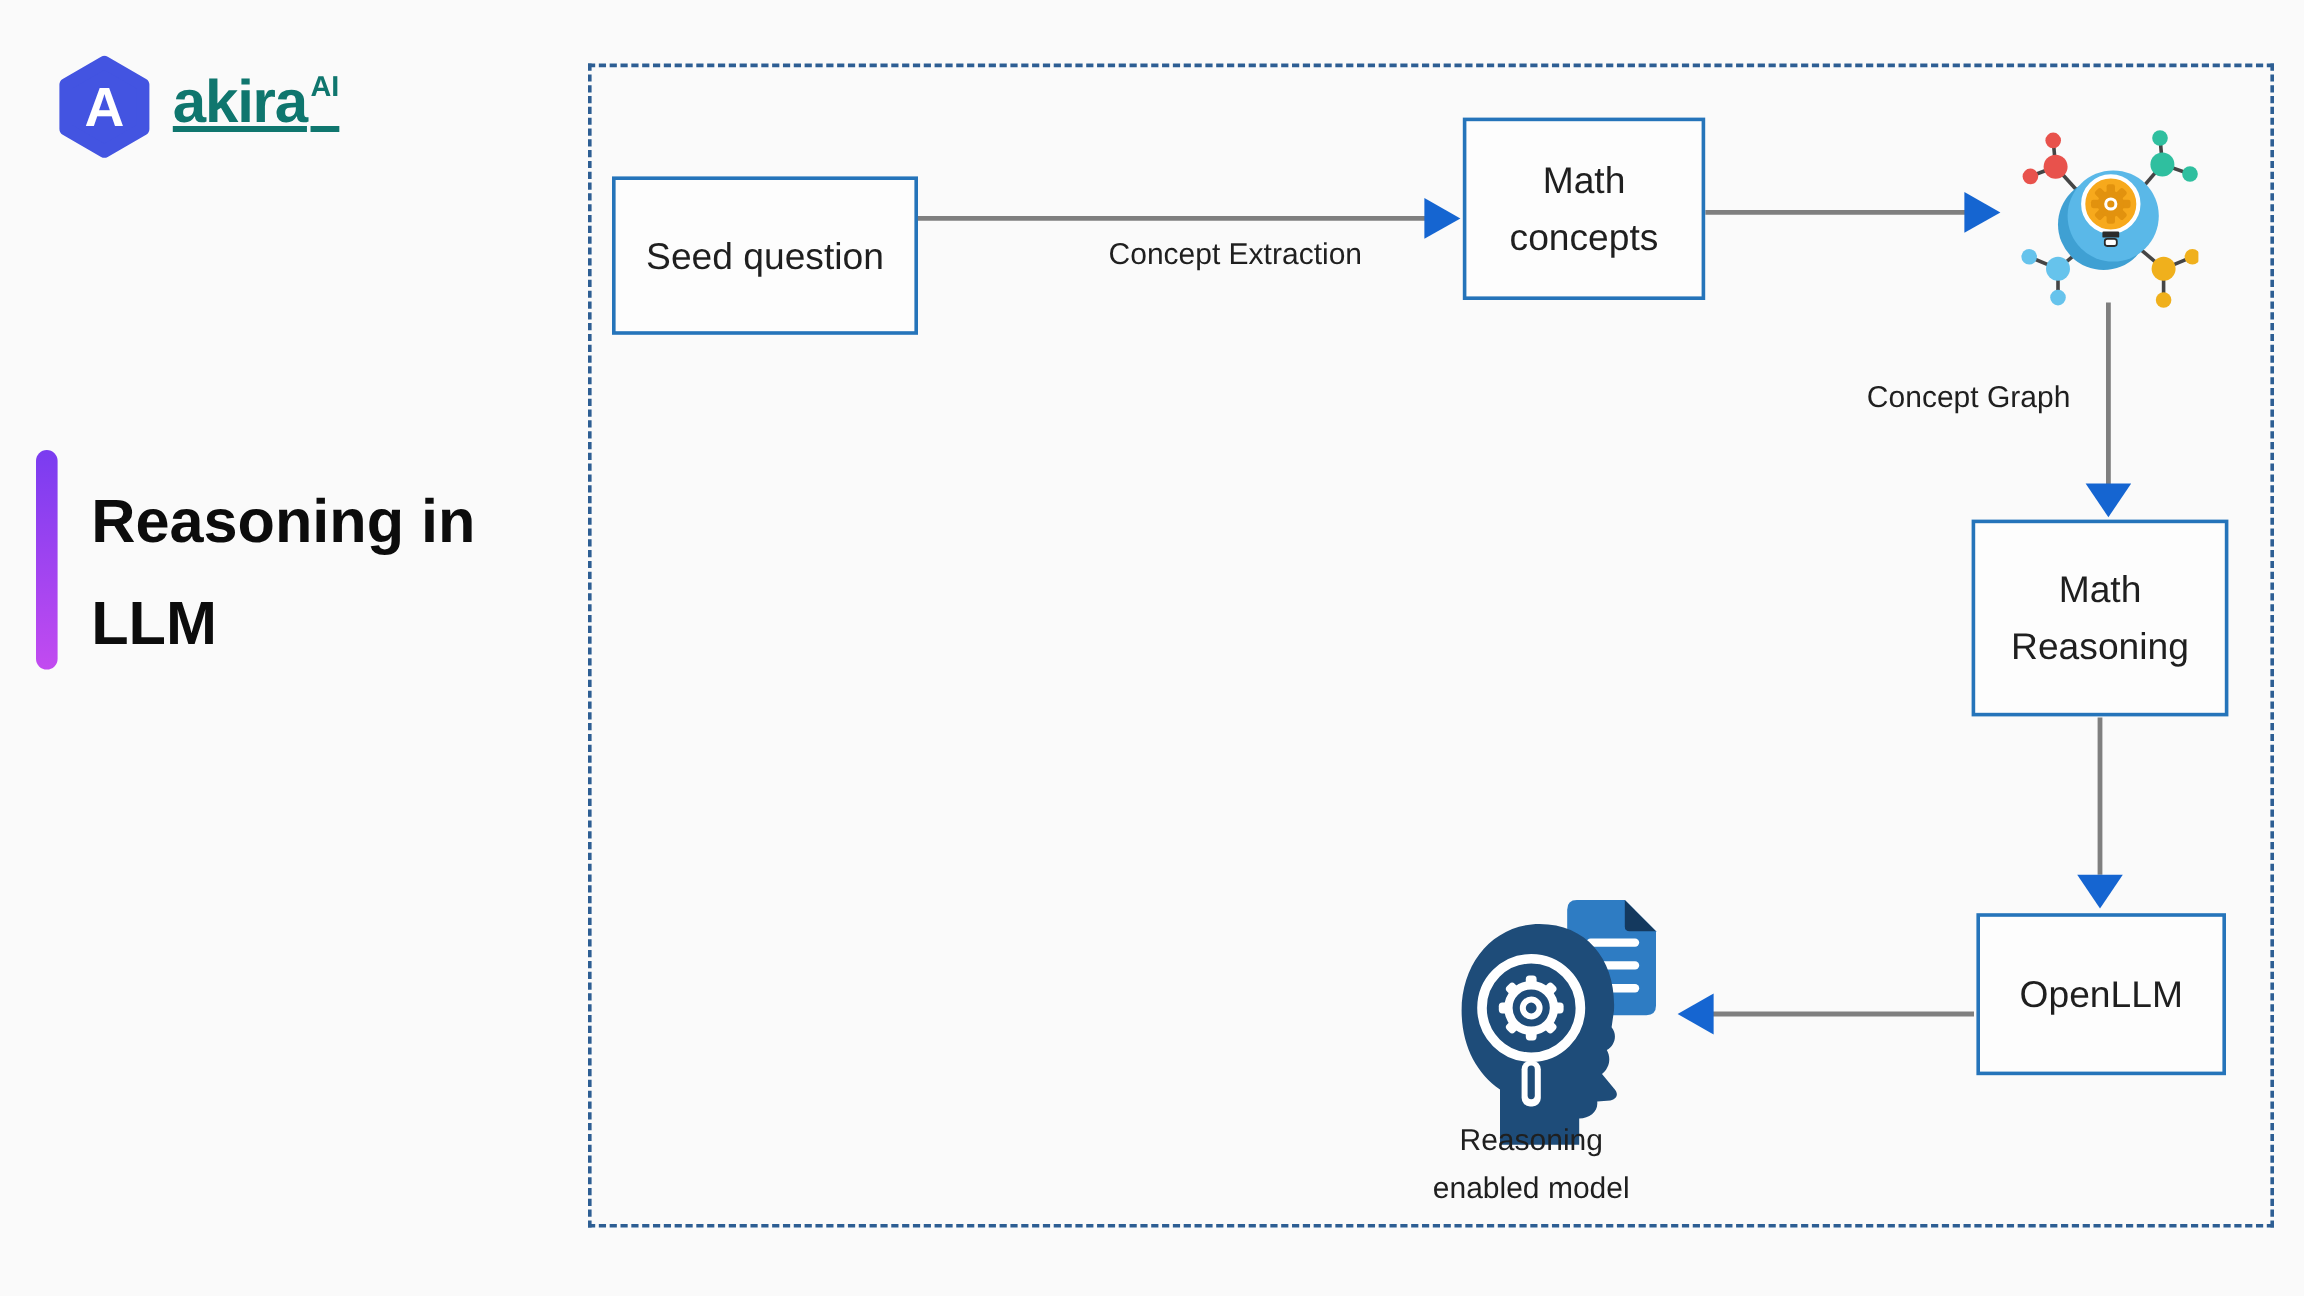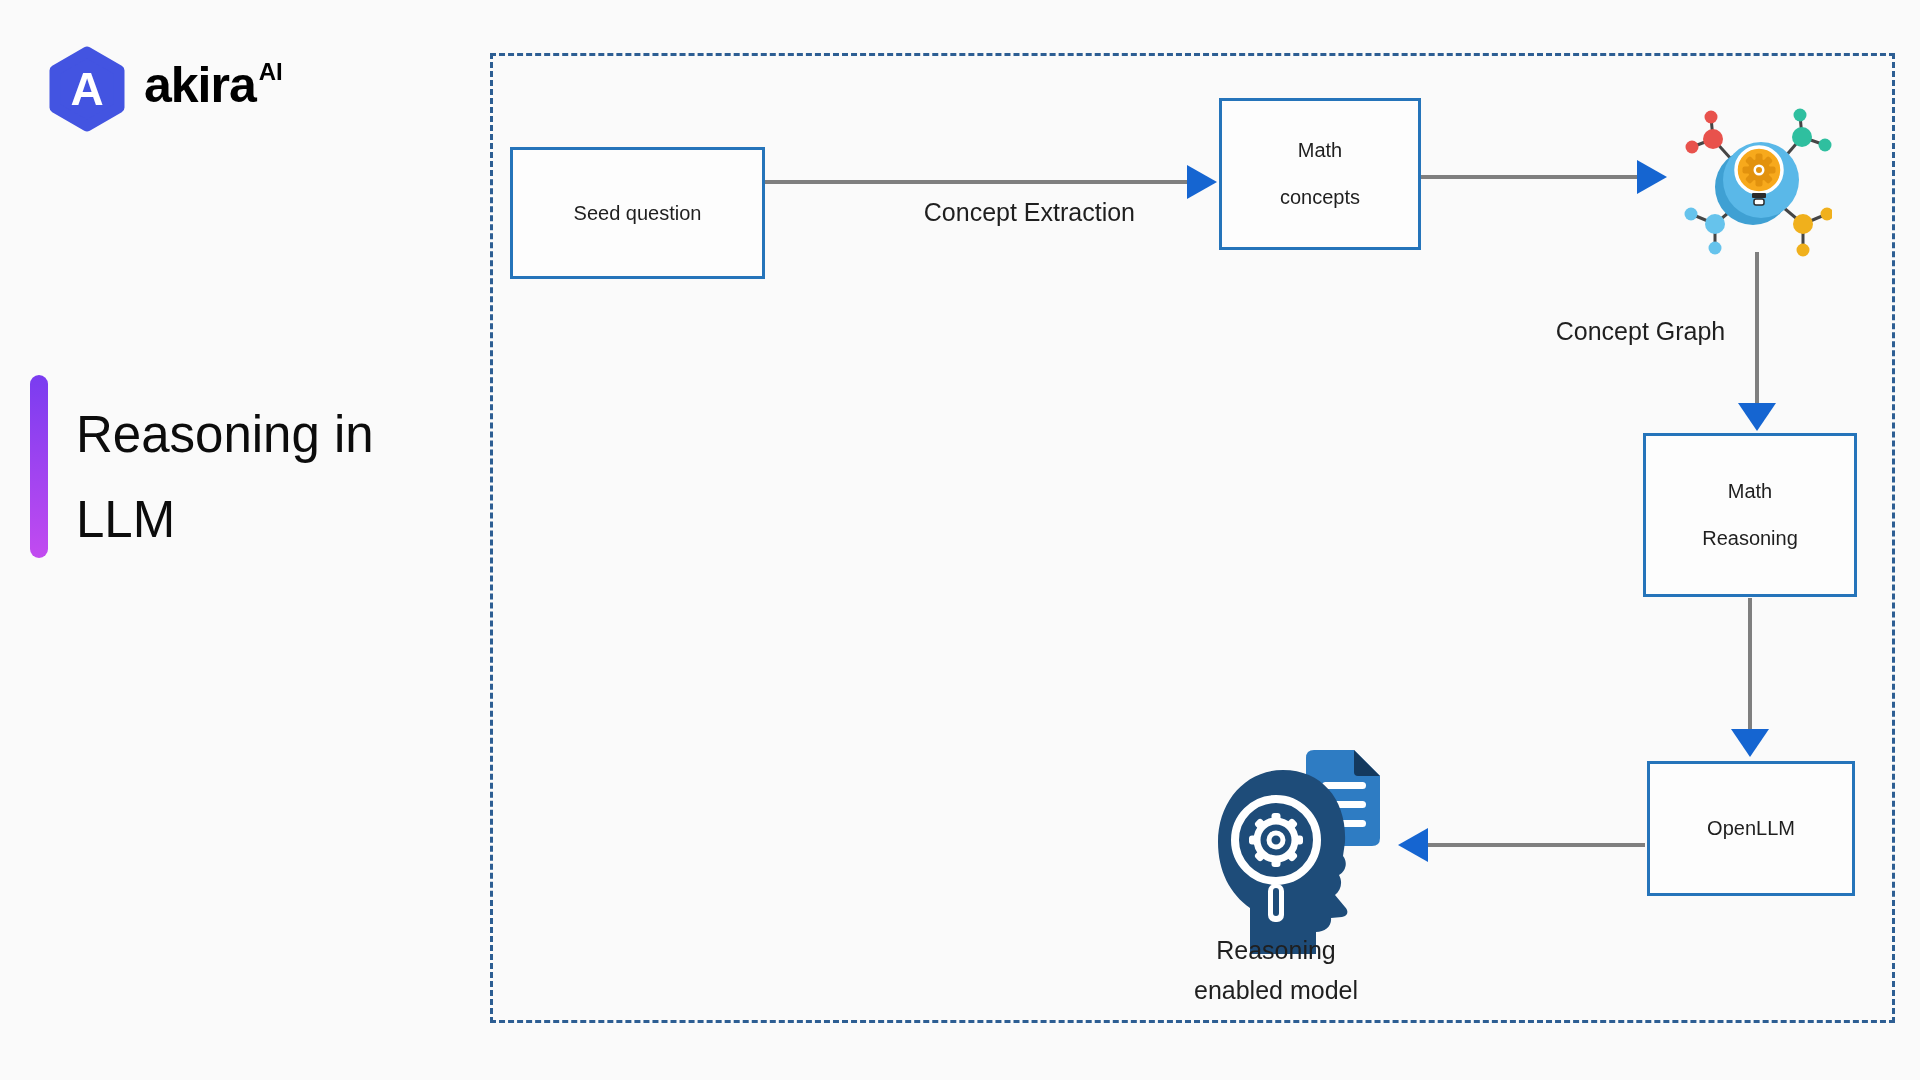--- a/index.html
+++ b/index.html
@@ -10,50 +10,50 @@
     position:relative;
     overflow:hidden;
     color:#1a1a1a;
   }
   .canvas { position:absolute; inset:0; width:1920px; height:1080px; }
 
   
   .brand { position:absolute; left:44px; top:46px; display:flex; align-items:flex-start; }
   .brand-hex { width:86px; height:86px; }
   .wordmark {
-    font-size:50px; font-weight:bold; color:#000000;
-    letter-spacing:-1px; margin-left:14px; margin-top:14px; line-height:1;
+    font-size:50px; font-weight:bold; color:#0f766e;
+    letter-spacing:-1px; margin-left:14px; margin-top:14px; line-height:1;text-decoration:underline;
   }
   .wordmark sup {
     font-size:24px; font-weight:bold; vertical-align:super;
     letter-spacing:0; margin-left:3px; position:relative; top:-4px;
   }
 
   
   .accent-bar {
     position:absolute; left:30px; top:375px; width:18px; height:183px;
     border-radius:10px;
     background:linear-gradient(180deg,#7a3cf0 0%,#c24bf0 100%);
   }
   .page-title {
     position:absolute; left:76px; top:392px;
-    font-size:51px; font-weight:normal; color:#0c0c0c; line-height:85px;
+    font-size:51px; font-weight:bold; color:#0c0c0c; line-height:85px;
   }
 
   
   .frame {
     position:absolute; left:490px; top:53px; width:1405px; height:970px;
     border:3px dashed #2d5e93;
   }
 
   
   .node {
     position:absolute; background:#fdfdfd; border:3px solid #2574ba;
     display:flex; flex-direction:column; align-items:center; justify-content:center;
-    font-size:20px; color:#1f1f1f; text-align:center; line-height:47px;
+    font-size:31px; color:#1f1f1f; text-align:center; line-height:47px;
   }
   .node-seed      { left:510px;  top:125px; width:255px; height:132px;margin-top:22px; }
   .node-concepts  { left:1219px; top:98px;  width:202px; height:152px; }
   .node-reasoning { left:1643px; top:433px; width:214px; height:164px; }
   .node-openllm   { left:1647px; top:761px; width:208px; height:135px;text-align:right; }
 
   
   .edge-label {
     position:absolute; font-size:25px; color:#1f1f1f; text-align:center;
   }

